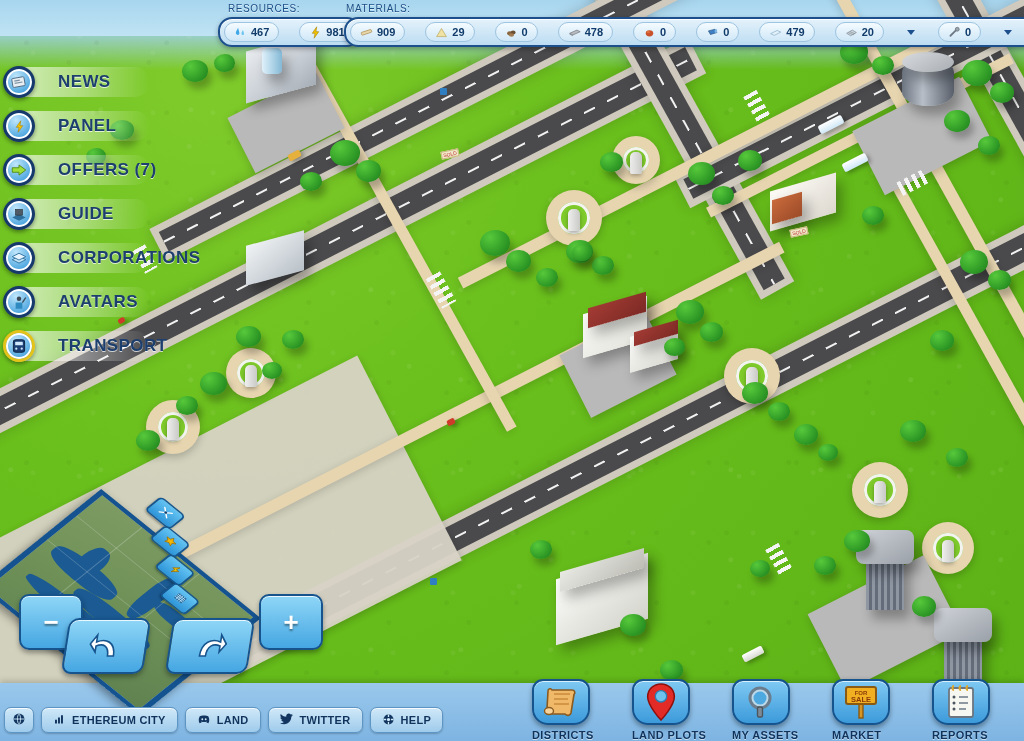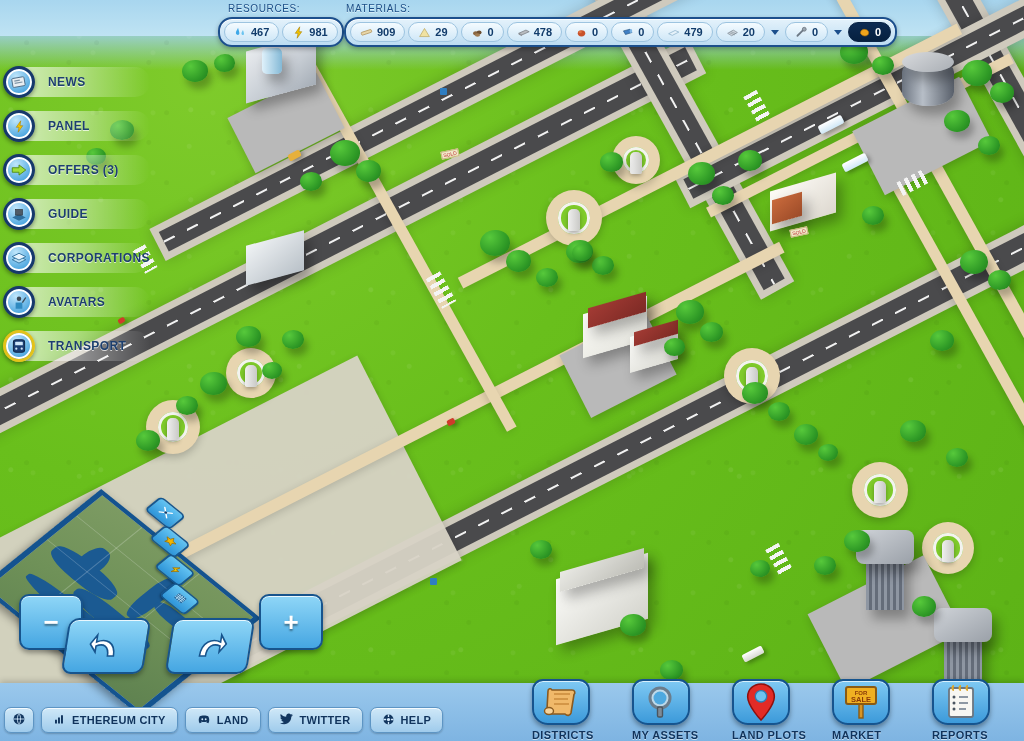--- a/index.html
+++ b/index.html
@@ -57,21 +57,21 @@
     color:#d8f000; line-height:.92;
     text-shadow:1px 1px 0 #2b4a06, -1px 1px 0 #2b4a06, 1px -1px 0 #2b4a06,
       -1px -1px 0 #2b4a06, 2px 3px 3px rgba(0,0,0,.45);}
   .logo-1{font-size:17px;} .logo-2{font-size:9px;color:#ffffff;}
   .logo-3d{font-size:31px; margin-left:3px;}
 
   .bar-cap{ position:absolute; color:#1b4e86; font-size:10px; letter-spacing:.6px;
     text-shadow:0 1px 0 rgba(255,255,255,.55); z-index:30;}
 
   .pill-group{ position:absolute; z-index:30; display:flex; align-items:center;
-    gap:3px; padding:3px 4px; border-radius:14px;
+    gap:20px; padding:3px 4px; border-radius:14px;
     background:linear-gradient(180deg,#e4f2fb 0%, #bcdcf2 100%);
     border:2px solid #1c4f8c; box-shadow:0 2px 5px rgba(0,0,0,.3),
       inset 0 1px 0 rgba(255,255,255,.9);}
   .pill{ display:flex; align-items:center; gap:4px; height:20px; padding:0 9px;
     border-radius:10px; background:linear-gradient(180deg,#f4fbff,#cfe7f7);
     border:1px solid #9dc4e0; font-size:11px; font-weight:bold; color:#123c6b;}
   .pill.dark{ background:linear-gradient(180deg,#0d2b52,#06203f);
     border:1px solid #0a2votes; border-color:#0a2446; color:#fff;}
   .pill .ico{ width:13px; height:13px; display:block; flex:none;}
   .caret{ width:0;height:0;border-left:4px solid transparent;
@@ -83,21 +83,21 @@
   .side-strip{ position:absolute; left:16px; right:0; top:7px; height:30px;
     background:linear-gradient(90deg, rgba(255,255,255,.68) 0%,
       rgba(255,255,255,.42) 45%, rgba(255,255,255,0) 100%);
     border-radius:0 15px 15px 0;}
   .side-ico{ position:relative; width:32px;height:32px;border-radius:50%; flex:none;
     margin-left:3px; border:3px solid #17386b;
     background:radial-gradient(circle at 38% 28%, #bfe6fb 0%, #4ea7e0 70%, #2d7fc0 100%);
     box-shadow:0 2px 4px rgba(0,0,0,.4), inset 0 0 0 2px #fff;
     display:flex; align-items:center; justify-content:center;}
   .side-ico.hl{ border-color:#e3c21a; }
-  .side-label{ position:relative; margin-left:13px; font-size:12px; font-weight:bold;
+  .side-label{ position:relative; margin-left:23px; font-size:17px; font-weight:bold;
     color:#1d3f6e; letter-spacing:.4px; white-space:nowrap;
     text-shadow:0 1px 0 rgba(255,255,255,.7);}
 
   
   #minimap-wrap{ position:absolute; left:5px; top:490px; width:330px; height:195px;
     z-index:27;}
   #minimap{ position:absolute; left:8px; top:5px; width:215px; height:215px;
     transform:rotate(45deg) skew(-6deg,-6deg) scale(.95,.72);
     transform-origin:50% 50%;
     background:linear-gradient(160deg,#7d9b63 0%, #6f9158 50%, #5f8250 100%);
@@ -480,21 +480,21 @@
         </div>
         <div class="side-label">PANEL</div>
       </div>
       <div class="side-item">
         <div class="side-strip"></div>
         <div class="side-ico">
           <svg class="ico" width="18" height="18" viewBox="0 0 16 16">
             <path d="M2 6 L8 6 L8 3.5 L14 8 L8 12.5 L8 10 L2 10 Z" fill="#9ede3a" stroke="#4f8a12" stroke-width=".8"></path>
           </svg>
         </div>
-        <div class="side-label">OFFERS (3)</div>
+        <div class="side-label">OFFERS (7)</div>
       </div>
       <div class="side-item">
         <div class="side-strip"></div>
         <div class="side-ico">
           <svg class="ico" width="18" height="18" viewBox="0 0 16 16">
             <path d="M2 11 L8 8 L14 11 L8 14 Z" fill="#2f6f9d"></path>
             <rect x="5" y="4" width="6" height="5" fill="#4e5b66" stroke="#2b333a" stroke-width=".6"></rect>
           </svg>
         </div>
         <div class="side-label">GUIDE</div>
@@ -637,36 +637,36 @@
           <svg width="40" height="34" viewBox="0 0 40 34">
             <path d="M7 6 C7 3.5 10 3 11 5 L31 5 C34 5 34.5 8 33 9.5 L30 28 C29 31 26 31 24 29 L7 29 C4.5 29 4 25 6 24 Z" fill="#f0b96a" stroke="#8a5a1f" stroke-width="1.6"></path>
             <path d="M13 9 L29 9 M13 14 L27 14 M13 19 L28 19" stroke="#c98b3c" stroke-width="1.4"></path>
             <ellipse cx="8" cy="26" rx="4.5" ry="3.5" fill="#f7d49c" stroke="#8a5a1f" stroke-width="1.4"></ellipse>
           </svg>
         </div>
         <div class="nav-label">DISTRICTS</div>
       </div>
       <div class="nav-item">
         <div class="nav-ico">
+          <svg width="32" height="40" viewBox="0 0 32 42">
+            <path d="M16 2 C8 2 2 8 2 15.5 C2 25 16 40 16 40 C16 40 30 25 30 15.5 C30 8 24 2 16 2 Z" fill="#e22b26" stroke="#8e100e" stroke-width="1.6"></path>
+            <circle cx="16" cy="15" r="6" fill="#6fc3ef" stroke="#2b7fb5" stroke-width="1.4"></circle>
+          </svg>
+        </div>
+        <div class="nav-label">LAND PLOTS</div>
+      </div>
+      <div class="nav-item">
+        <div class="nav-ico">
           <svg width="38" height="34" viewBox="0 0 38 34">
             <circle cx="18" cy="13" r="10" fill="#bcd9ea" stroke="#6b7d8c" stroke-width="3"></circle>
             <circle cx="18" cy="13" r="6.5" fill="#4ea9e0"></circle>
             <rect x="15.5" y="22" width="5" height="10" rx="1.6" fill="#7e8b97" stroke="#4b555e" stroke-width="1.4"></rect>
           </svg>
         </div>
         <div class="nav-label">MY ASSETS</div>
-      </div>
-      <div class="nav-item">
-        <div class="nav-ico">
-          <svg width="32" height="40" viewBox="0 0 32 42">
-            <path d="M16 2 C8 2 2 8 2 15.5 C2 25 16 40 16 40 C16 40 30 25 30 15.5 C30 8 24 2 16 2 Z" fill="#e22b26" stroke="#8e100e" stroke-width="1.6"></path>
-            <circle cx="16" cy="15" r="6" fill="#6fc3ef" stroke="#2b7fb5" stroke-width="1.4"></circle>
-          </svg>
-        </div>
-        <div class="nav-label">LAND PLOTS</div>
       </div>
       <div class="nav-item">
         <div class="nav-ico">
           <svg width="40" height="36" viewBox="0 0 40 36">
             <rect x="18" y="14" width="4" height="20" fill="#d79524" stroke="#8a5a12" stroke-width="1.4"></rect>
             <rect x="5" y="3" width="30" height="17" rx="2" fill="#f0b022" stroke="#8a5a12" stroke-width="2"></rect>
             <text x="20" y="11" font-size="6" font-family="Liberation Sans, sans-serif" font-weight="bold" fill="#8a3a08" text-anchor="middle">FOR</text>
             <text x="20" y="17.5" font-size="7.5" font-family="Liberation Sans, sans-serif" font-weight="bold" fill="#8a3a08" text-anchor="middle">SALE</text>
           </svg>
         </div>

